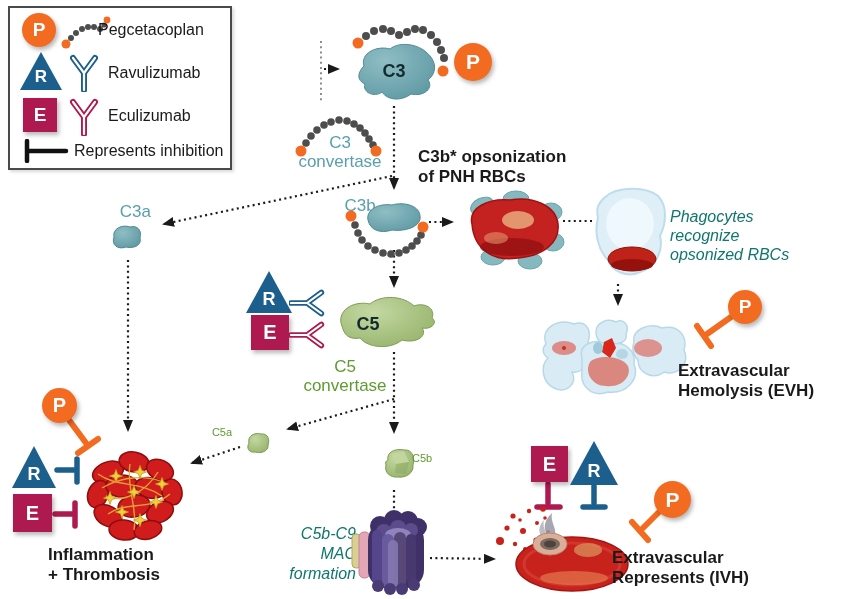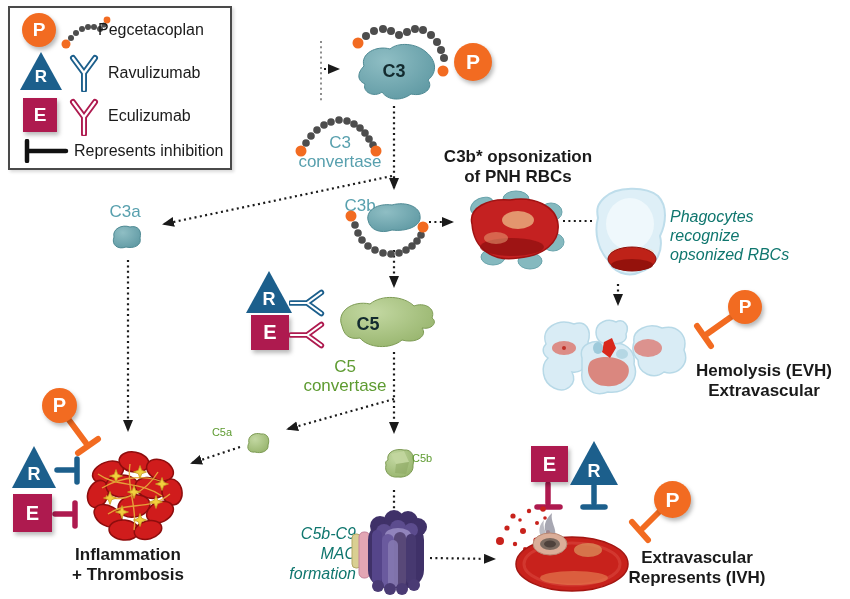--- a/index.html
+++ b/index.html
@@ -1,21 +1,21 @@
 <!DOCTYPE html>
 <html style="--orange: #F26B21; --blue: #1C5F8C; --crimson: #AE1A4F; --teal_fill: #69A4AD; --teal_text: #58A0AE; --green_fill: #A9C480; --green_text: #5E9B31; --purple: #4A3B74; --gray_text: #8D8D8D; --red_cell: #C8221C;"><head>
 <meta charset="utf-8">
 <style>
   html,body{margin:0;padding:0;background:#fff;}
   .canvas{position:relative;width:850px;height:599px;background:#fff;overflow:hidden;
           font-family:"Liberation Sans","DejaVu Sans",sans-serif;color:#1a1a1a;}
   .abs{position:absolute;}
   .nowrap{white-space:nowrap;text-align:center;}
   
-  .heading{font-weight:bold;font-size:17px;line-height:20px;text-align:center;color:#1a1a1a;}
+  .heading{font-weight:bold;font-size:17px;line-height:20px;text-align:left;color:#1a1a1a;}
   .italic-note{font-style:italic;font-size:16px;line-height:19px;color:#0f766e;}
   .mol-teal{color:var(--teal_text);font-size:17px;}
   .mol-green{color:var(--green_text);font-size:11px;}
   .mol-dark{font-weight:bold;font-size:18px;color:#132b2f;}
   .gray-label{color:var(--gray_text);font-size:15.5px;line-height:19px;text-align:right;}
   .convertase{text-align:center;font-size:17px;line-height:19px;}
   
   .badge{display:flex;align-items:center;justify-content:center;color:#fff;font-weight:bold;
          filter:drop-shadow(2px 3px 2px rgba(0,0,0,.28));}
   .badge.circle{border-radius:50%;background:var(--orange);}
@@ -210,21 +210,21 @@
   <div class="abs convertase mol-teal" style="left:294px;top:133px;width:92px">
     <div>C3</div>
     <div>convertase</div>
   </div>
 
   <div class="abs heading" style="left:418px;top:147px;width:200px">
     <div>C3b* opsonization</div>
     <div>of PNH RBCs</div>
   </div>
 
-  <div class="abs mol-teal" style="left:99px;top:202px;width:52px;text-align:center">C3a</div>
+  <div class="abs mol-teal" style="left:99px;top:202px;width:52px;text-align:right">C3a</div>
   <svg class="abs" style="left:106px;top:221px" width="40" height="32" viewBox="0 0 40 32">
     <path d="M8,16 C6,8 16,3 24,6 C32,4 36,10 34,17 C36,24 28,28 20,26 C12,29 5,24 8,16 Z" fill="url(#gTeal)" stroke="#4F8A94" stroke-width="1"></path>
   </svg>
 
   <div class="abs mol-teal" style="left:338px;top:196px;width:44px;text-align:center">C3b</div>
   <svg class="abs" style="left:344px;top:200px" width="90" height="60" viewBox="0 0 90 60">
     <path d="M24,20 C22,10 34,3 48,5 C62,1 76,7 76,16 C78,26 62,32 48,30 C36,34 26,30 24,20 Z" fill="url(#gTeal)" stroke="#4F8A94" stroke-width="1"></path>
     <circle class="chain-dot-o" cx="7" cy="16" r="5.5"></circle>
     <circle class="chain-dot" cx="11" cy="25" r="3.8"></circle>
       <circle class="chain-dot" cx="14" cy="33" r="3.8"></circle>
@@ -282,22 +282,22 @@
     <ellipse cx="110" cy="34" rx="14" ry="9" fill="#DC837B" opacity="0.85"></ellipse>
     <path d="M52,48 C60,40 84,42 90,52 C94,62 84,74 68,72 C54,72 46,58 52,48 Z" fill="#D97C72" opacity="0.9"></path>
     <polygon points="66,28 74,24 78,34 72,44 64,38" fill="#D8281C"></polygon>
     <ellipse cx="60" cy="34" rx="5" ry="6" fill="#8FC2D4" opacity="0.8"></ellipse>
     <ellipse cx="84" cy="40" rx="6" ry="5" fill="#A5CEDD" opacity="0.7"></ellipse>
   </svg>
   <div class="abs badge circle" style="left:728px;top:290px;width:34px;height:34px;font-size:19px">
     <span>P</span>
   </div>
   <div class="abs heading" style="left:678px;top:361px;width:172px">
+    <div>Extravascular</div>
     <div>Hemolysis (EVH)</div>
-    <div>Extravascular</div>
   </div>
 
   <div class="abs badge triangle" style="left:246px;top:271px;width:46px;height:42px;font-size:18px">
     <span>R</span>
   </div>
   <div class="abs badge square" style="left:251px;top:315px;width:38px;height:35px;font-size:20px">
     <span>E</span>
   </div>
   <svg class="abs" style="left:288px;top:284px;transform:rotate(90deg)" width="40" height="38" viewBox="0 0 36 40">
     <g style="color:var(--blue)">

